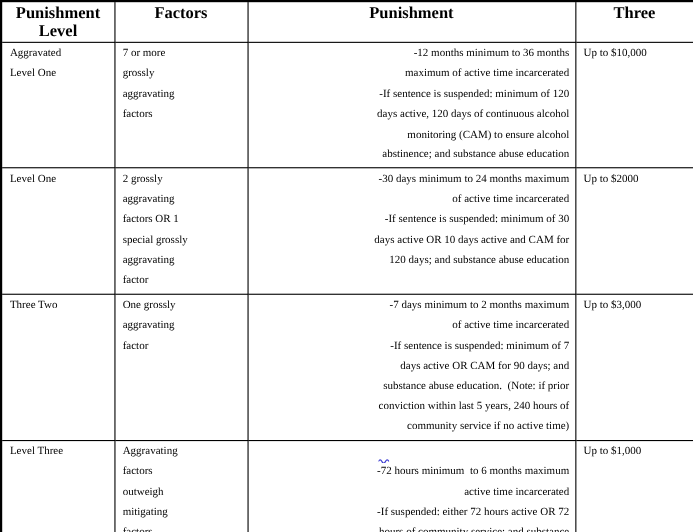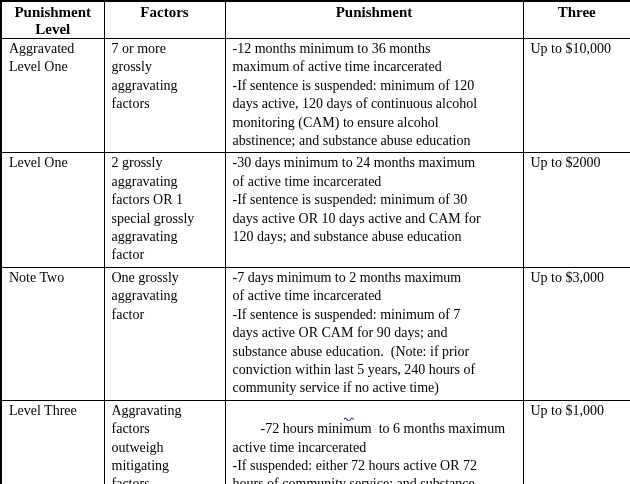--- a/index.html
+++ b/index.html
@@ -29,27 +29,27 @@
     box-sizing: border-box;
   }
   th {
     font-weight: bold;
     font-size: 15px;
     line-height: 17px;
     text-align: center;
     padding: 2px 4px 0 4px;
   }
   td {
-    font-size: 14px;
+    font-size: 10px;
     line-height: 18.4px;
     text-align: left;
     padding: 1px 5px 2px 7px;
     margin-left: 25px;
   }
-  td.punishment-cell { position: relative; }
+  td.punishment-cell { position: relative; text-align: right; }
   .squiggle {
     position: absolute;
     left: 118px;
     top: 15px;
     pointer-events: none;
   }
 </style>
 </head>
 <body>
 
@@ -94,21 +94,21 @@
 aggravating
 factor</td>
       <td class="punishment-cell">-30 days minimum to 24 months maximum
 of active time incarcerated
 -If sentence is suspended: minimum of 30
 days active OR 10 days active and CAM for
 120 days; and substance abuse education</td>
       <td>Up to $2000</td>
     </tr>
     <tr style="height:132px">
-      <td>Note Two</td>
+      <td>Three Two</td>
       <td>One grossly
 aggravating
 factor</td>
       <td class="punishment-cell">-7 days minimum to 2 months maximum
 of active time incarcerated
 -If sentence is suspended: minimum of 7
 days active OR CAM for 90 days; and
 substance abuse education.  (Note: if prior
 conviction within last 5 years, 240 hours of
 community service if no active time)</td>

